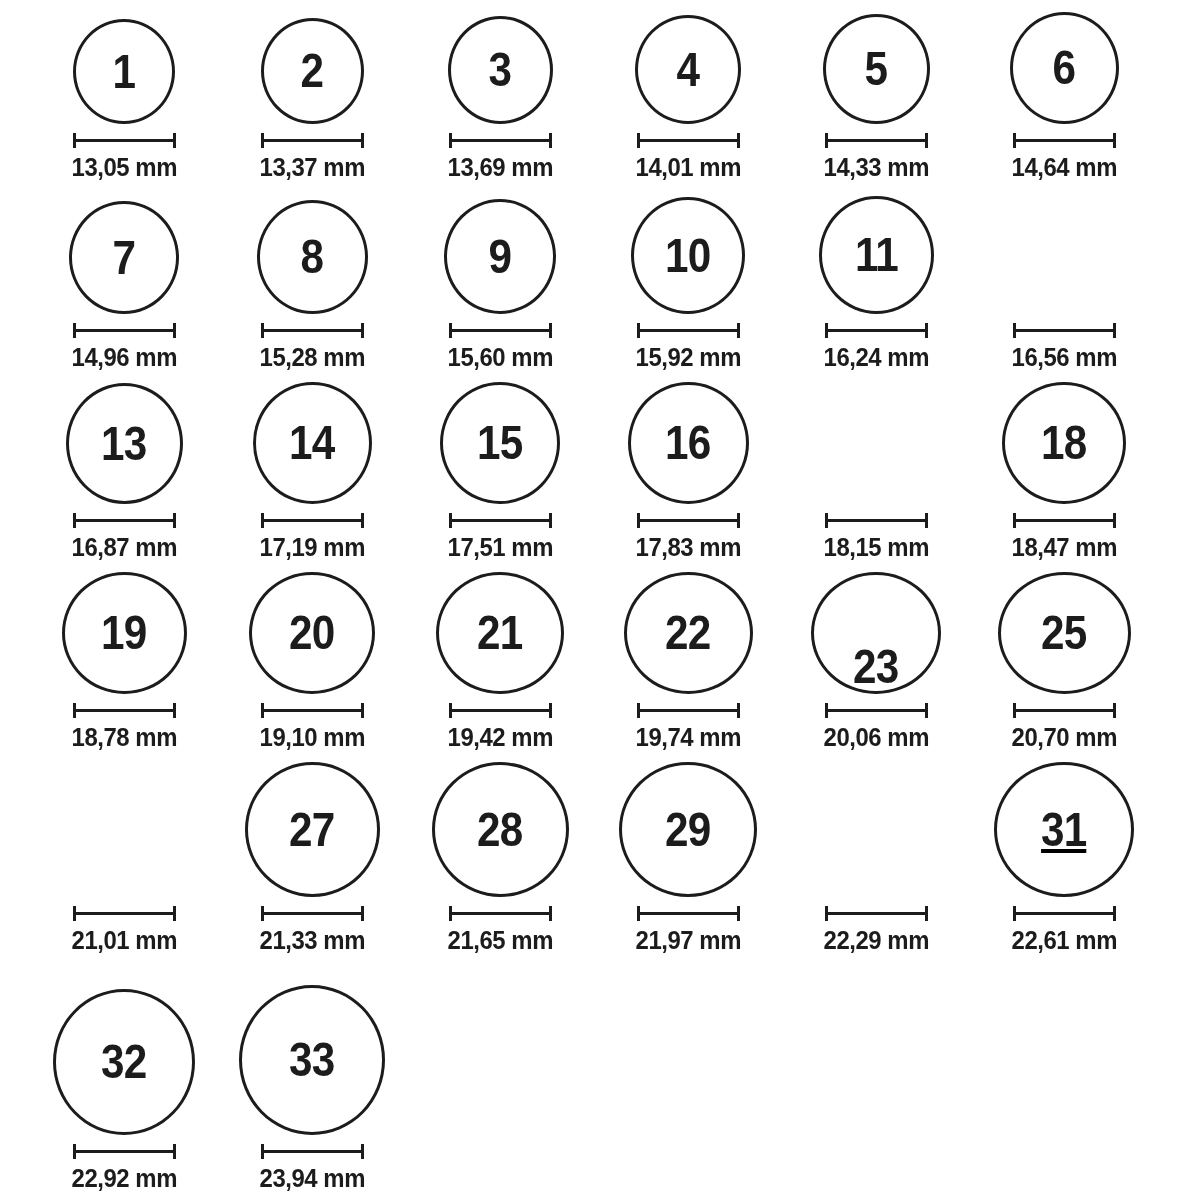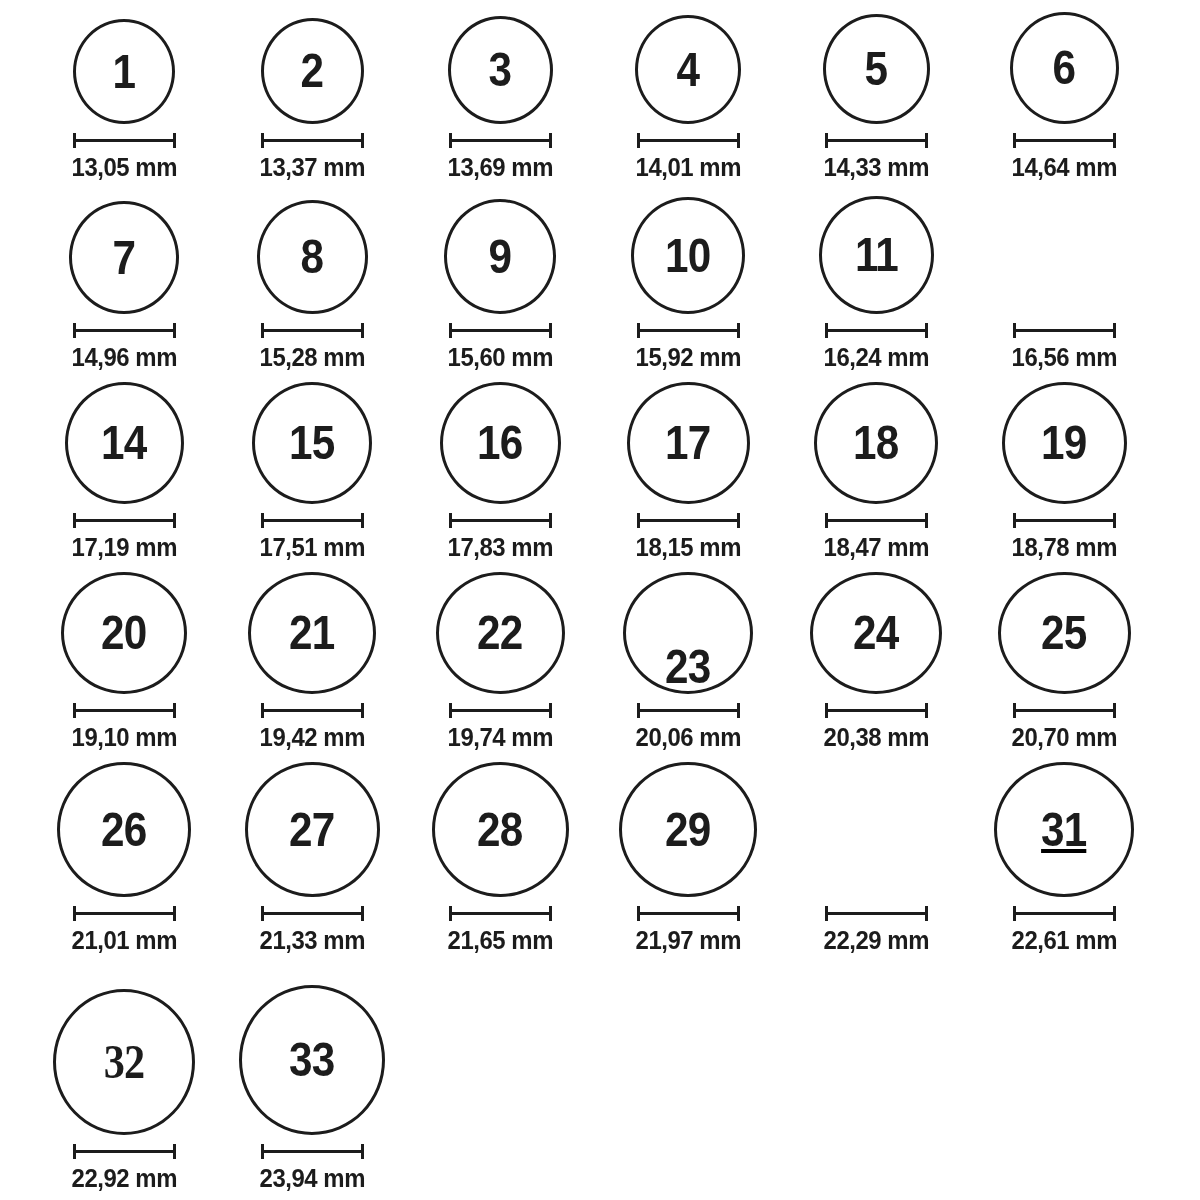--- a/index.html
+++ b/index.html
@@ -212,20 +212,31 @@
 
   <div class="cell">
     <div class="measure">
       <span class="tick"></span>
       <span class="bar"></span>
       <span class="tick"></span>
     </div>
     <div class="label">16,56 mm</div>
   </div>
 
+  <div class="cell">
+    <div class="circle" style="width: 117px; height: 121px;">
+      <span class="num">13</span>
+    </div>
+    <div class="measure">
+      <span class="tick"></span>
+      <span class="bar"></span>
+      <span class="tick"></span>
+    </div>
+    <div class="label">16,87 mm</div>
+  </div>
 
   <div class="cell">
     <div class="circle" style="width: 119px; height: 123px;">
       <span class="num">14</span>
     </div>
     <div class="measure">
       <span class="tick"></span>
       <span class="bar"></span>
       <span class="tick"></span>
     </div>
@@ -250,23 +261,20 @@
     </div>
     <div class="measure">
       <span class="tick"></span>
       <span class="bar"></span>
       <span class="tick"></span>
     </div>
     <div class="label">17,83 mm</div>
   </div>
 
   <div class="cell">
-    <div class="circle" style="width: 123px; height: 127px;">
-      <span class="num">17</span>
-    </div>
     <div class="measure">
       <span class="tick"></span>
       <span class="bar"></span>
       <span class="tick"></span>
     </div>
     <div class="label">18,15 mm</div>
   </div>
 
   <div class="cell">
     <div class="circle" style="width: 124px; height: 128px;">
@@ -333,48 +341,34 @@
       <span class="num">23</span>
     </div>
     <div class="measure">
       <span class="tick"></span>
       <span class="bar"></span>
       <span class="tick"></span>
     </div>
     <div class="label">20,06 mm</div>
   </div>
 
-  <div class="cell">
-    <div class="circle" style="width: 132px; height: 136px;">
-      <span class="num">24</span>
-    </div>
-    <div class="measure">
-      <span class="tick"></span>
-      <span class="bar"></span>
-      <span class="tick"></span>
-    </div>
-    <div class="label">20,38 mm</div>
-  </div>
 
   <div class="cell">
     <div class="circle" style="width: 133px; height: 137px;">
       <span class="num">25</span>
     </div>
     <div class="measure">
       <span class="tick"></span>
       <span class="bar"></span>
       <span class="tick"></span>
     </div>
     <div class="label">20,70 mm</div>
   </div>
 
   <div class="cell">
-    <div class="circle" style="width: 134px; height: 138px;">
-      <span class="num">26</span>
-    </div>
     <div class="measure">
       <span class="tick"></span>
       <span class="bar"></span>
       <span class="tick"></span>
     </div>
     <div class="label">21,01 mm</div>
   </div>
 
   <div class="cell">
     <div class="circle" style="width: 135px; height: 139px;">
@@ -427,21 +421,21 @@
     </div>
     <div class="measure">
       <span class="tick"></span>
       <span class="bar"></span>
       <span class="tick"></span>
     </div>
     <div class="label">22,61 mm</div>
   </div>
 
   <div class="cell">
-    <div class="circle" style="width: 142px; height: 146px; font-family: Liberation Serif, serif;">
+    <div class="circle" style="width: 142px; height: 146px;">
       <span class="num">32</span>
     </div>
     <div class="measure">
       <span class="tick"></span>
       <span class="bar"></span>
       <span class="tick"></span>
     </div>
     <div class="label">22,92 mm</div>
   </div>
 

